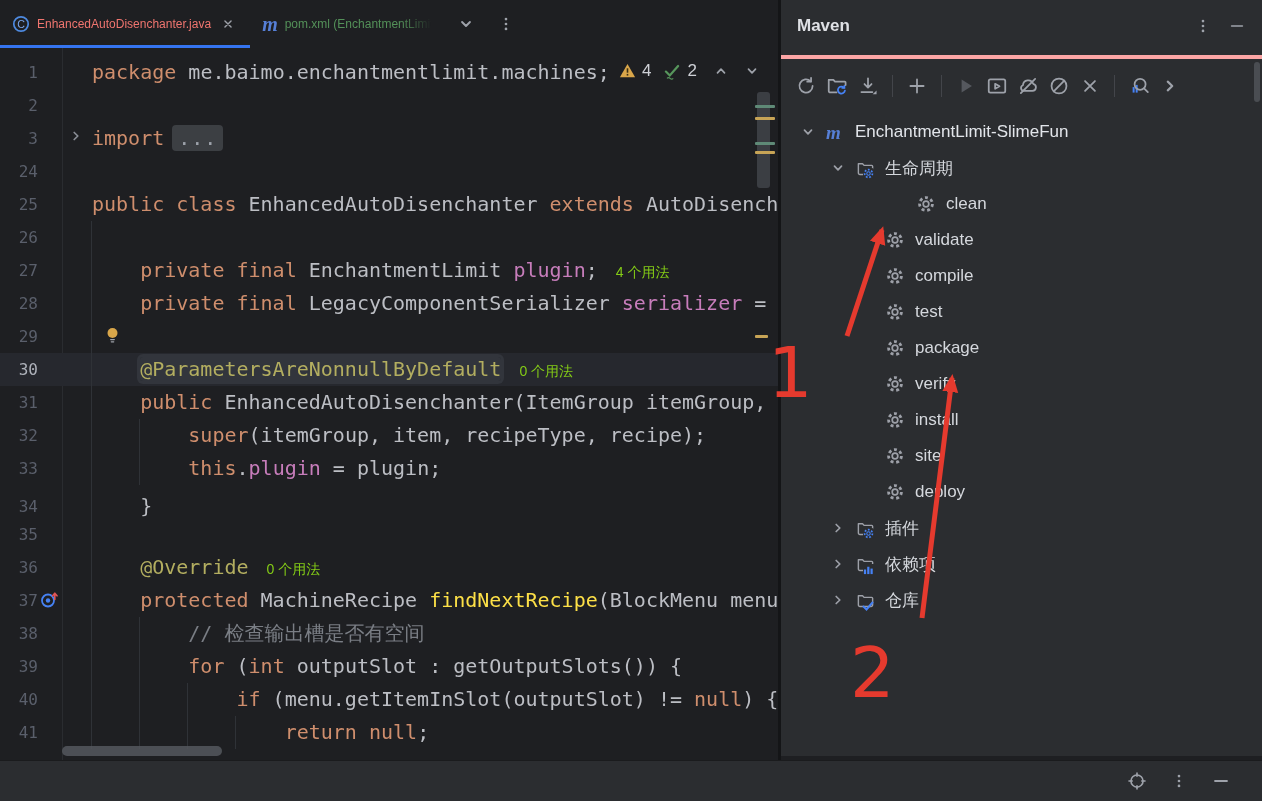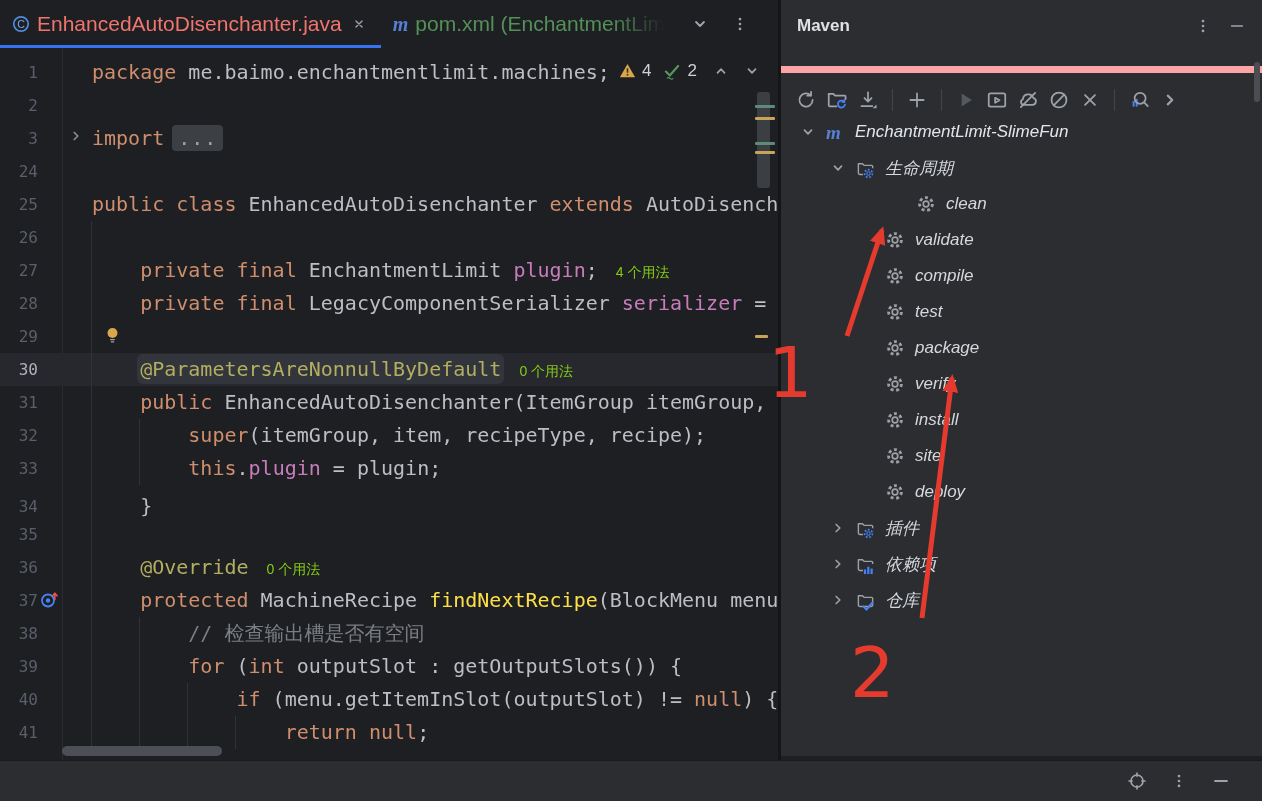--- a/index.html
+++ b/index.html
@@ -1,21 +1,21 @@
 <!DOCTYPE html>
 <html><head>
 <meta charset="utf-8">
 <style>
   html,body{margin:0;padding:0;background:#101113;}
   #app{position:relative;width:1262px;height:801px;background:#1e1f22;overflow:hidden;
        font-family:"Liberation Sans",sans-serif;-webkit-font-smoothing:antialiased;}
   
   #tabbar{position:absolute;left:0;top:0;width:778px;height:48px;background:#1e1f22;display:flex;align-items:stretch;}
   .tab{position:relative;display:flex;align-items:center;gap:7px;padding:0 12px;cursor:pointer;}
-  .tab .ttl{font-size:21px;white-space:nowrap;}
+  .tab .ttl{font-size:12px;white-space:nowrap;}
   .tab.active .ttl{color:#f0756f;}
   .tab.t2 .ttl{color:#549159;max-width:252px;overflow:hidden;
       -webkit-mask-image:linear-gradient(90deg,#000 78%,transparent 99%);
       mask-image:linear-gradient(90deg,#000 78%,transparent 99%);}
   .tab.active::after{content:"";position:absolute;left:0;right:0;bottom:0;height:3px;background:#3574f0;}
   .tabx{display:flex;align-items:center;justify-content:center;width:20px;height:20px;border-radius:4px;color:#9da0a8;}
   .mico{font-family:"Liberation Serif",serif;font-style:italic;font-weight:bold;color:#567fd6;font-size:20px;line-height:1;}
   #tab-extra{display:flex;align-items:center;gap:14px;margin-left:8px;color:#9da0a8;}
   .ibtn{display:flex;align-items:center;justify-content:center;width:26px;height:26px;border-radius:4px;color:#9ea2aa;cursor:pointer;background:none;border:none;padding:0;}
   
@@ -35,29 +35,29 @@
   .inlay{color:#84cc16;font:14px/33px "Liberation Sans",sans-serif;margin-left:18px;}
   .gico{position:absolute;top:6px;width:20px;height:20px;}
   .guide{position:absolute;width:1px;background:#2f3237;}
   .stripe-mark{position:absolute;height:3px;border-radius:1px;}
   #vthumb{position:absolute;left:757px;top:44px;width:13px;height:96px;background:rgba(96,100,108,.45);border-radius:3px;}
   #hthumb{position:absolute;left:62px;top:698px;width:160px;height:10px;background:#55585e;border-radius:5px;opacity:.85;}
   #inspect{position:absolute;left:618px;top:10px;display:flex;align-items:center;gap:5px;color:#ced0d6;font-size:17px;}
   
   #divider{position:absolute;left:778px;top:0;width:3px;height:801px;background:#141517;}
   #maven{position:absolute;left:781px;top:0;width:481px;height:756px;background:#2b2d30;}
-  .mv-header{display:flex;align-items:center;height:52px;padding:0 12px 14px 16px;border-bottom:7px solid #fca5a5;}
+  .mv-header{display:flex;align-items:center;height:52px;padding:0 12px 3px 16px;border-bottom:4px solid #fca5a5;}
   .mv-title{font-size:17px;font-weight:bold;color:#dfe1e5;flex:1;}
   #mv-toolbar{display:flex;align-items:center;height:54px;padding-left:12px;gap:5px;color:#9ea2aa;}
   .tsep{width:1px;height:22px;background:#43454a;margin:0 6px;}
   #mv-tree{position:absolute;left:0;top:114px;right:8px;}
   .trow{display:flex;align-items:center;height:36px;gap:10px;cursor:pointer;color:#d5d8dd;font-size:17px;}
   .trow .chev{width:16px;height:16px;flex:0 0 16px;color:#9da0a8;}
   .trow .nico{width:19px;height:19px;flex:0 0 19px;position:relative;}
-  .trow .lbl{white-space:nowrap;font-style:italic;}
+  .trow .lbl{white-space:nowrap;}
   .trow.root .lbl{color:#e2e5ea;}
   #mv-scroll{position:absolute;right:2px;top:62px;width:6px;height:40px;background:#4a4d52;border-radius:3px;}
   
   #bottom{position:absolute;left:0;top:760px;width:1262px;height:41px;background:#2b2d30;border-top:1px solid #1a1b1d;}
   #bottom .icons{position:absolute;right:28px;top:7px;display:flex;gap:16px;align-items:center;color:#9ea2aa;}
   
   .anno-digit{position:absolute;color:#e53a2e;font-family:"DejaVu Sans",sans-serif;font-size:70px;line-height:1;pointer-events:none;}
   #anno{position:absolute;left:0;top:0;pointer-events:none;}
   svg{display:block;}
 </style>

